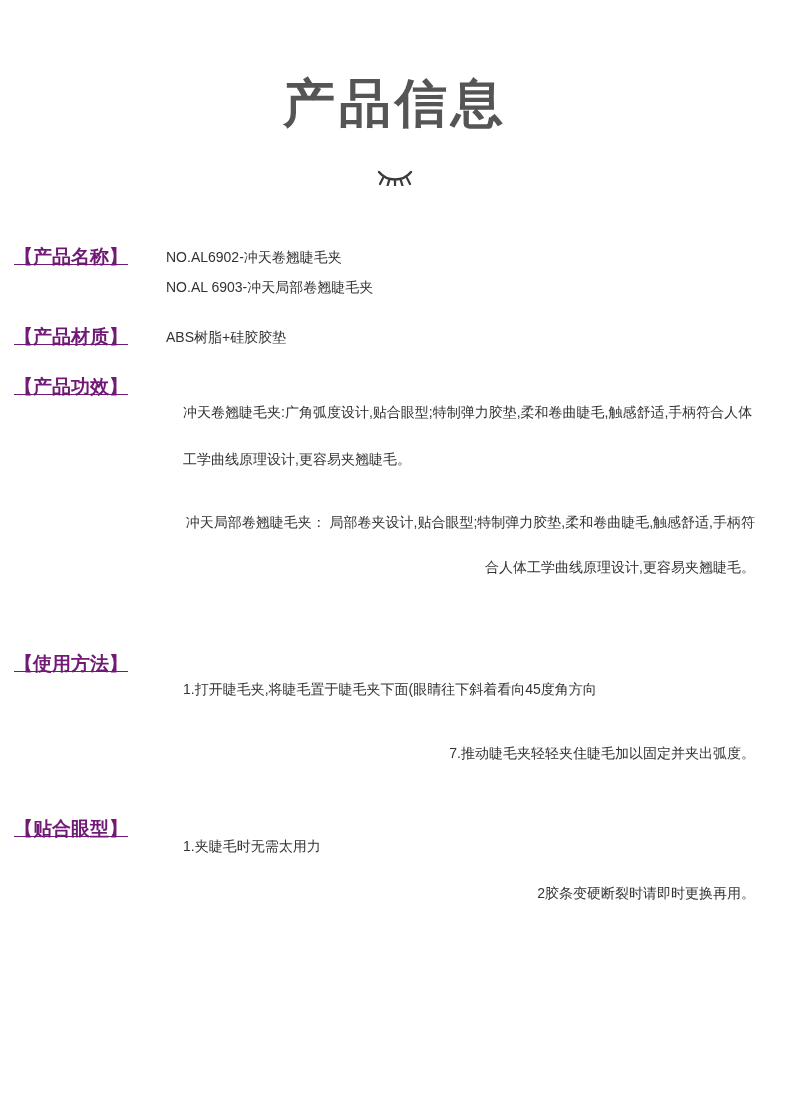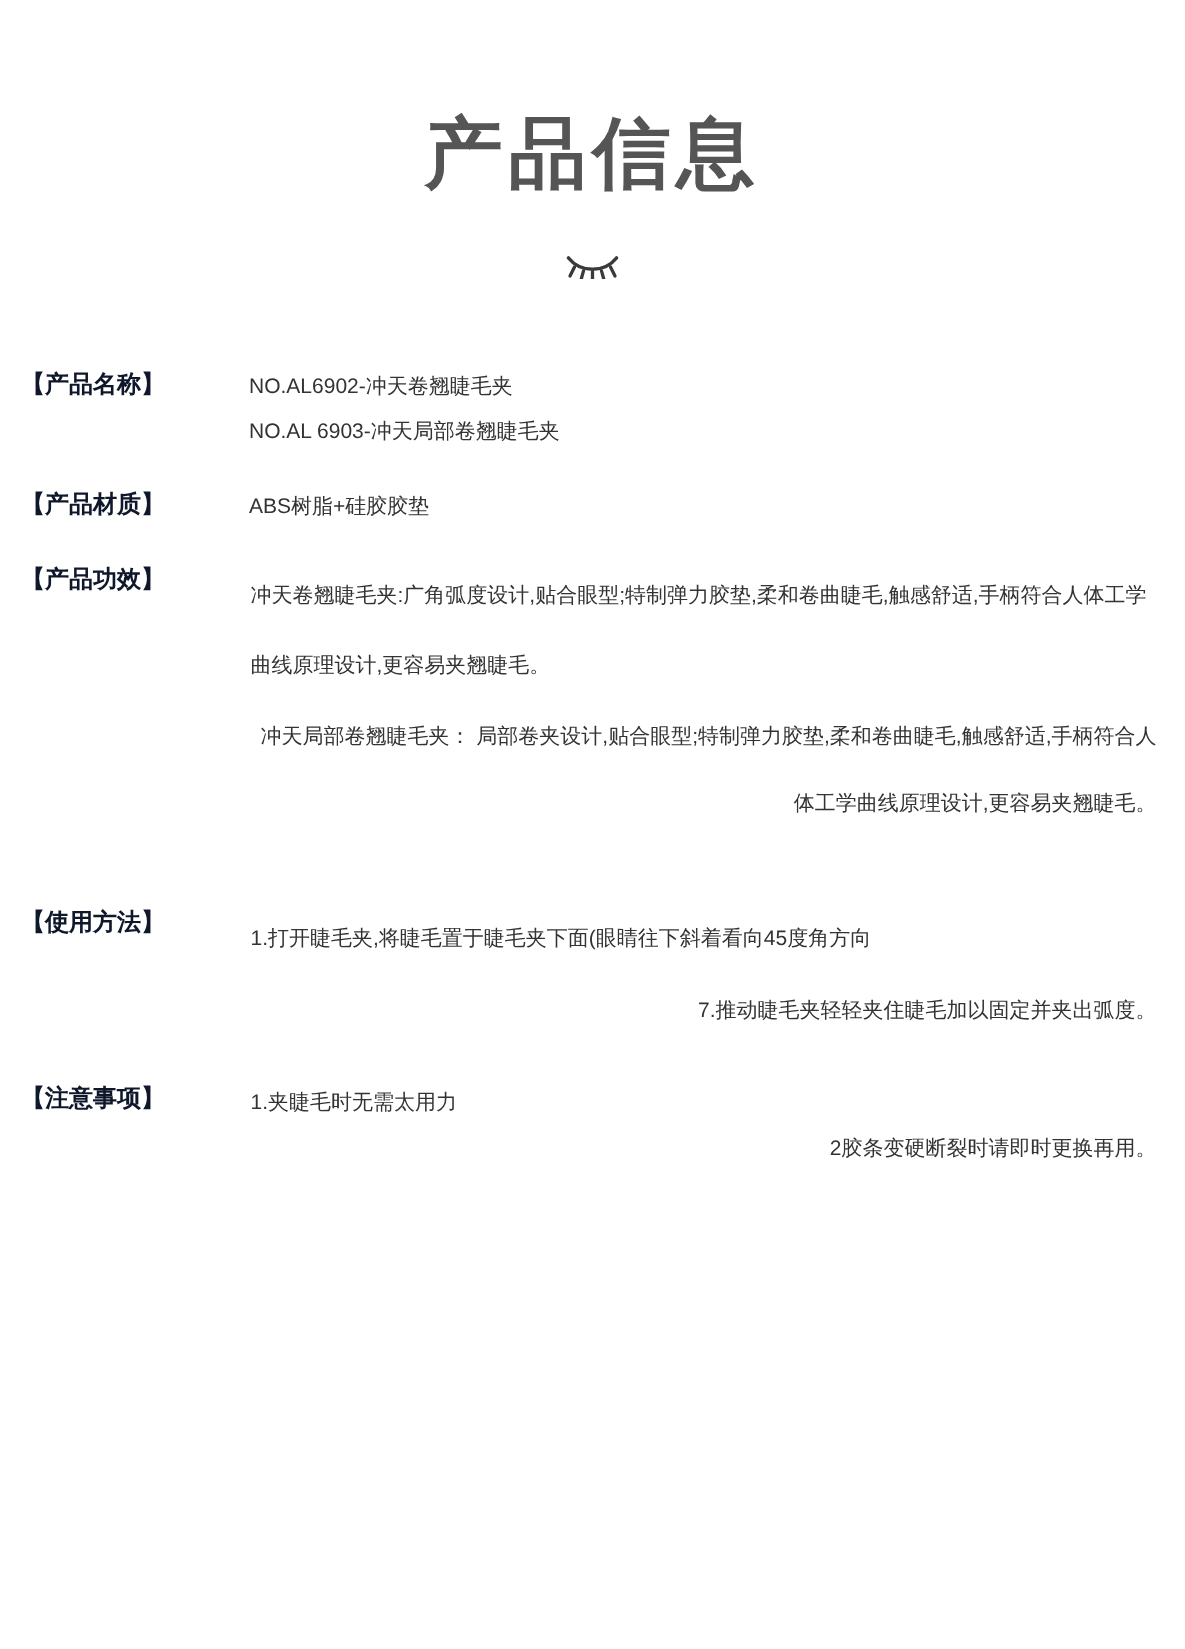--- a/index.html
+++ b/index.html
@@ -45,40 +45,41 @@
     padding: 0 18px 0 14px;
   }
   .row {
     display: flex;
     align-items: flex-start;
     margin-bottom: 20px;
   }
   .label {
     flex: 0 0 auto;
     width: 152px;
-    font-size: 16px;
+    font-size: 19px;
     font-weight: bold;
-    color: #0f172a;
+    color: #701a75;
     line-height: 30px;
     white-space: nowrap;
+    text-decoration: underline;
   }
   .value {
     flex: 1 1 auto;
     font-size: 14px;
     color: #333333;
     line-height: 30px;
   }
   .value.loose {
     line-height: 47px;
   }
   .value .line {
     display: block;
   }
   .para {
-    margin: 1px;
+    margin: 17px;
   }
   .para + .para {
     margin-top: 0;
     text-align: right;
   }
   .value.loose .para.second {
     line-height: 45px;
   }
   .spacer-lg { height: 22px; }
 </style>
@@ -131,21 +132,21 @@
 
     <div class="row">
       <div class="label">【使用方法】</div>
       <div class="value loose">
         <p class="para">1.打开睫毛夹,将睫毛置于睫毛夹下面(眼睛往下斜着看向45度角方向</p>
         <p class="para">7.推动睫毛夹轻轻夹住睫毛加以固定并夹出弧度。</p>
       </div>
     </div>
 
     <div class="row">
-      <div class="label">【注意事项】</div>
+      <div class="label">【贴合眼型】</div>
       <div class="value">
         <p class="para">1.夹睫毛时无需太用力</p>
         <p class="para">2胶条变硬断裂时请即时更换再用。</p>
       </div>
     </div>
 
   </div>
 </div>
 
 </body></html>

